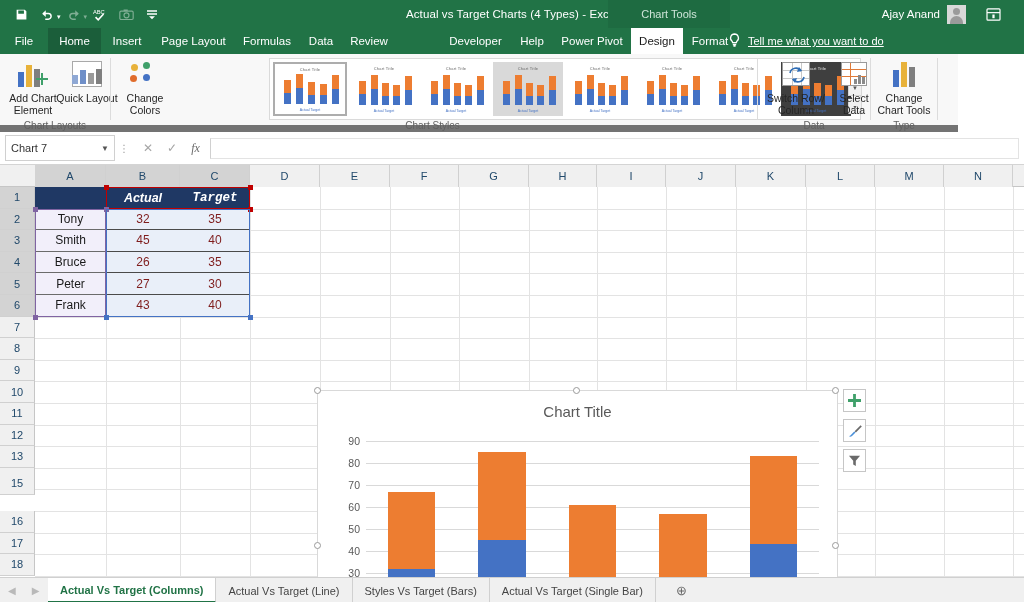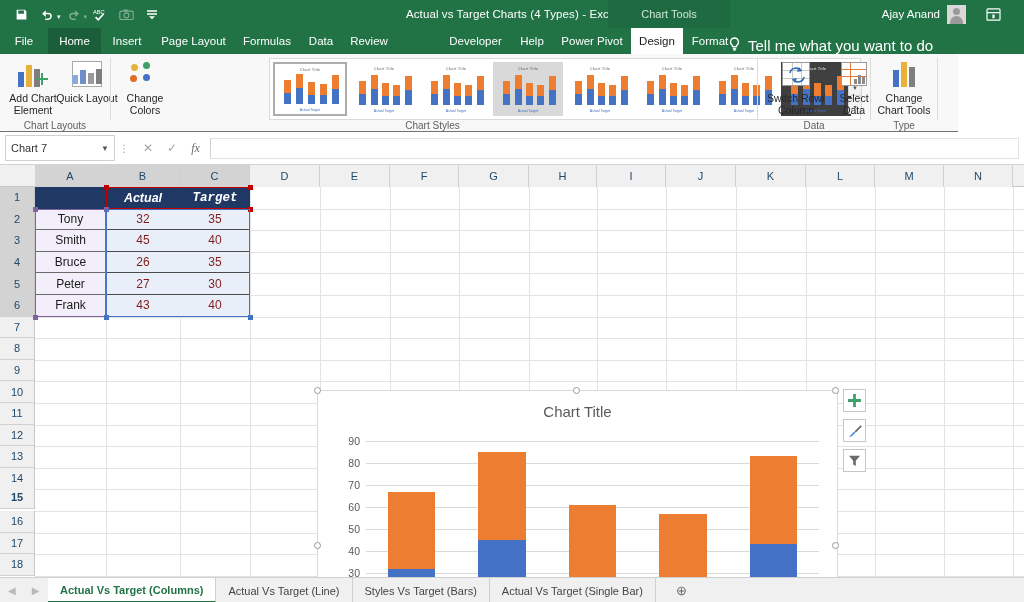--- a/index.html
+++ b/index.html
@@ -54,27 +54,27 @@
     background: #217346;
   }
   .tab {
     position: absolute; top: 0; height: 26px; padding: 0 10px;
     display: flex; align-items: center; font-size: 11.5px; color: #fff; white-space: nowrap;
   }
   .tab.home { background: #1b5e3a; }
   .tab.active { background: #fff; color: #1a1a1a; }
   .tellme {
     position: absolute; top: 0; left: 728px; height: 26px;
-    display: flex; align-items: flex-end; gap: 7px; font-size: 15px; color: #fff;
+    display: flex; align-items: center; gap: 7px; font-size: 11px; color: #fff; text-decoration: underline;
   }
 
   
   .ribbon {
     position: absolute; top: 54px; left: 0; width: 958px; height: 78px;
-    background: #f8f8f8; border-bottom: 1px solid #737373;
+    background: #f8f8f8; border-bottom: 7px solid #737373;
   }
   .rgroup { position: absolute; top: 0; height: 78px; }
   .rgroup-label {
     position: absolute; bottom: 1px; width: 100%; text-align: center;
     font-size: 10px; color: #606060;
   }
   .rsep { position: absolute; top: 4px; width: 1px; height: 62px; background: #dcdcdc; }
   .rbtn {
     position: absolute; top: 3px; display: flex; flex-direction: column; align-items: center;
     width: 62px; cursor: default;
@@ -654,21 +654,21 @@
       <div class="rowcell hi" style="top: 86.4px; height: 21.6px;">5</div>
       <div class="rowcell hi" style="top: 108px; height: 21.6px;">6</div>
       <div class="rowcell" style="top: 129.6px; height: 21.6px;">7</div>
       <div class="rowcell" style="top: 151.2px; height: 21.6px;">8</div>
       <div class="rowcell" style="top: 172.8px; height: 21.6px;">9</div>
       <div class="rowcell" style="top: 194.4px; height: 21.6px;">10</div>
       <div class="rowcell" style="top: 216px; height: 21.6px;">11</div>
       <div class="rowcell" style="top: 237.6px; height: 21.6px;">12</div>
       <div class="rowcell" style="top: 259.2px; height: 21.6px;">13</div>
       <div class="rowcell" style="top: 280.8px; height: 21.6px;">14</div>
-      <div class="rowcell" style="top: 300px; height: 21.6px; font-weight: bold;">15</div>
+      <div class="rowcell" style="top: 286px; height: 21.6px;">15</div>
       <div class="rowcell" style="top: 324px; height: 21.6px;">16</div>
       <div class="rowcell" style="top: 345.6px; height: 21.6px;">17</div>
       <div class="rowcell" style="top: 367.2px; height: 21.6px;">18</div>
     </div>
   <div class="gridlines" id="gridlines">
       <div class="hline" style="top: 21.6px;"></div>
       <div class="hline" style="top: 43.2px;"></div>
       <div class="hline" style="top: 64.8px;"></div>
       <div class="hline" style="top: 86.4px;"></div>
       <div class="hline" style="top: 108px;"></div>

